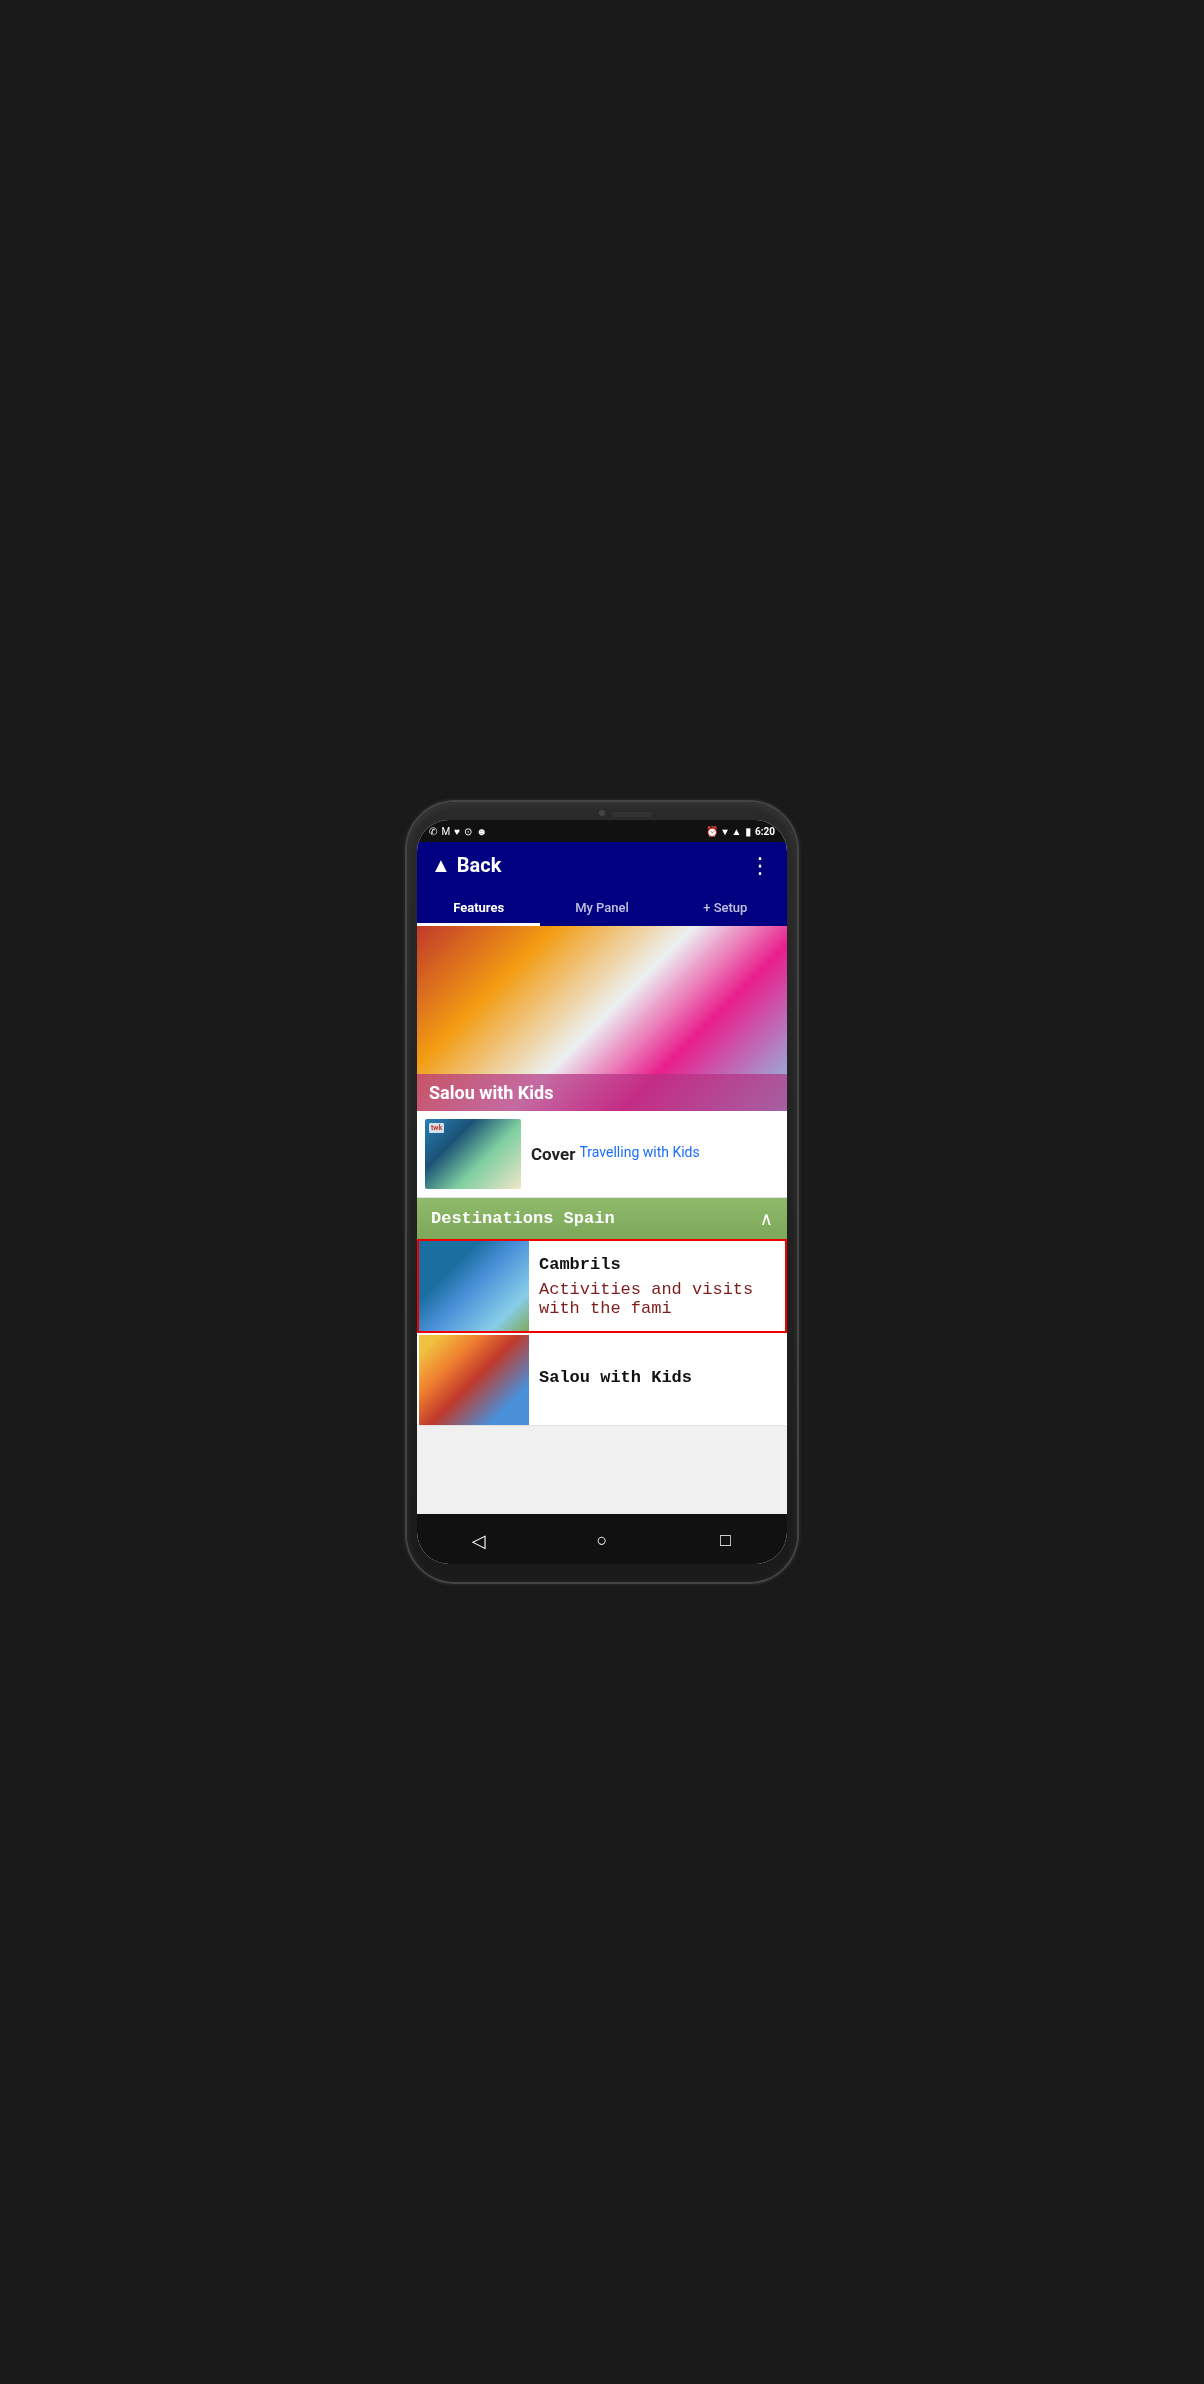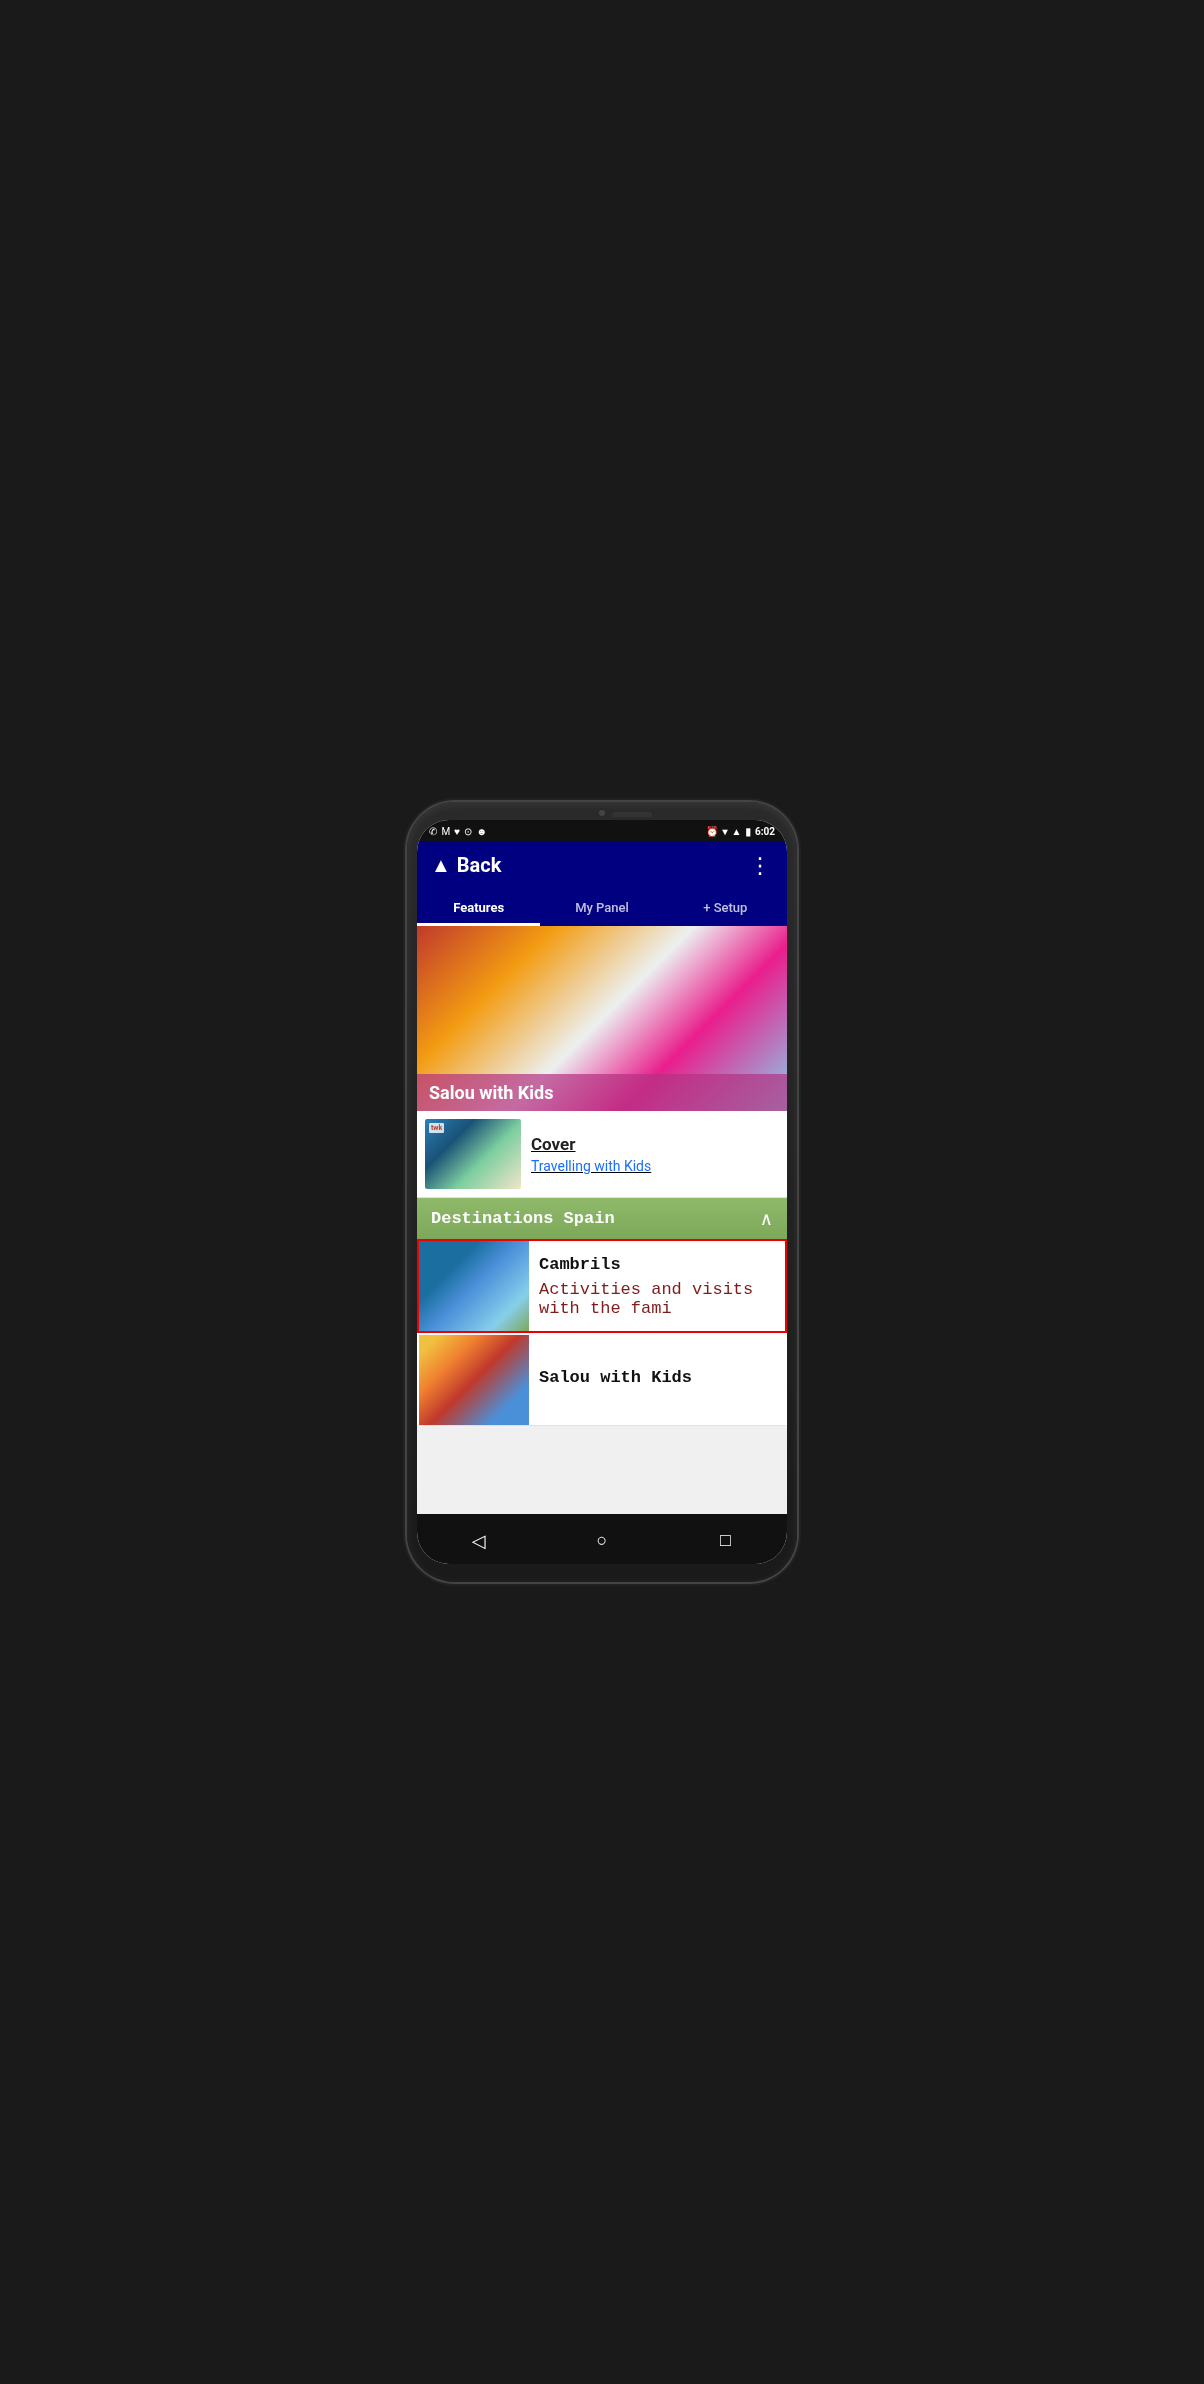--- a/index.html
+++ b/index.html
@@ -158,23 +158,22 @@
       font-size: 7px;
       color: #c0392b;
       font-weight: bold;
       background: rgba(255,255,255,0.8);
       padding: 1px 2px;
       width: fit-content;
       border-radius: 1px;
     }
     .cover-text {
       display: flex;
-      flex-direction: column;
+      flex-direction: row;
       gap: 4px;
-      text-decoration: underline;
     }
     .cover-title {
       font-size: 17px;
       font-weight: bold;
       color: #222;
     }
     .cover-subtitle {
       font-size: 14px;
       color: #1a6eff;
     }
@@ -292,21 +291,21 @@
         <span>M</span>
         <span>♥</span>
         <span>⊙</span>
         <span>☻</span>
       </div>
       <div class="status-right">
         <span>⏰</span>
         <span>▾</span>
         <span>▲</span>
         <span>▮</span>
-        <span>6:02</span>
+        <span>6:20</span>
       </div>
     </div>
 
     <div class="app-bar">
       <div class="back-btn">
         <span>▲</span>
         <span>Back</span>
       </div>
       <div class="more-btn">
         <span>⋮</span>

